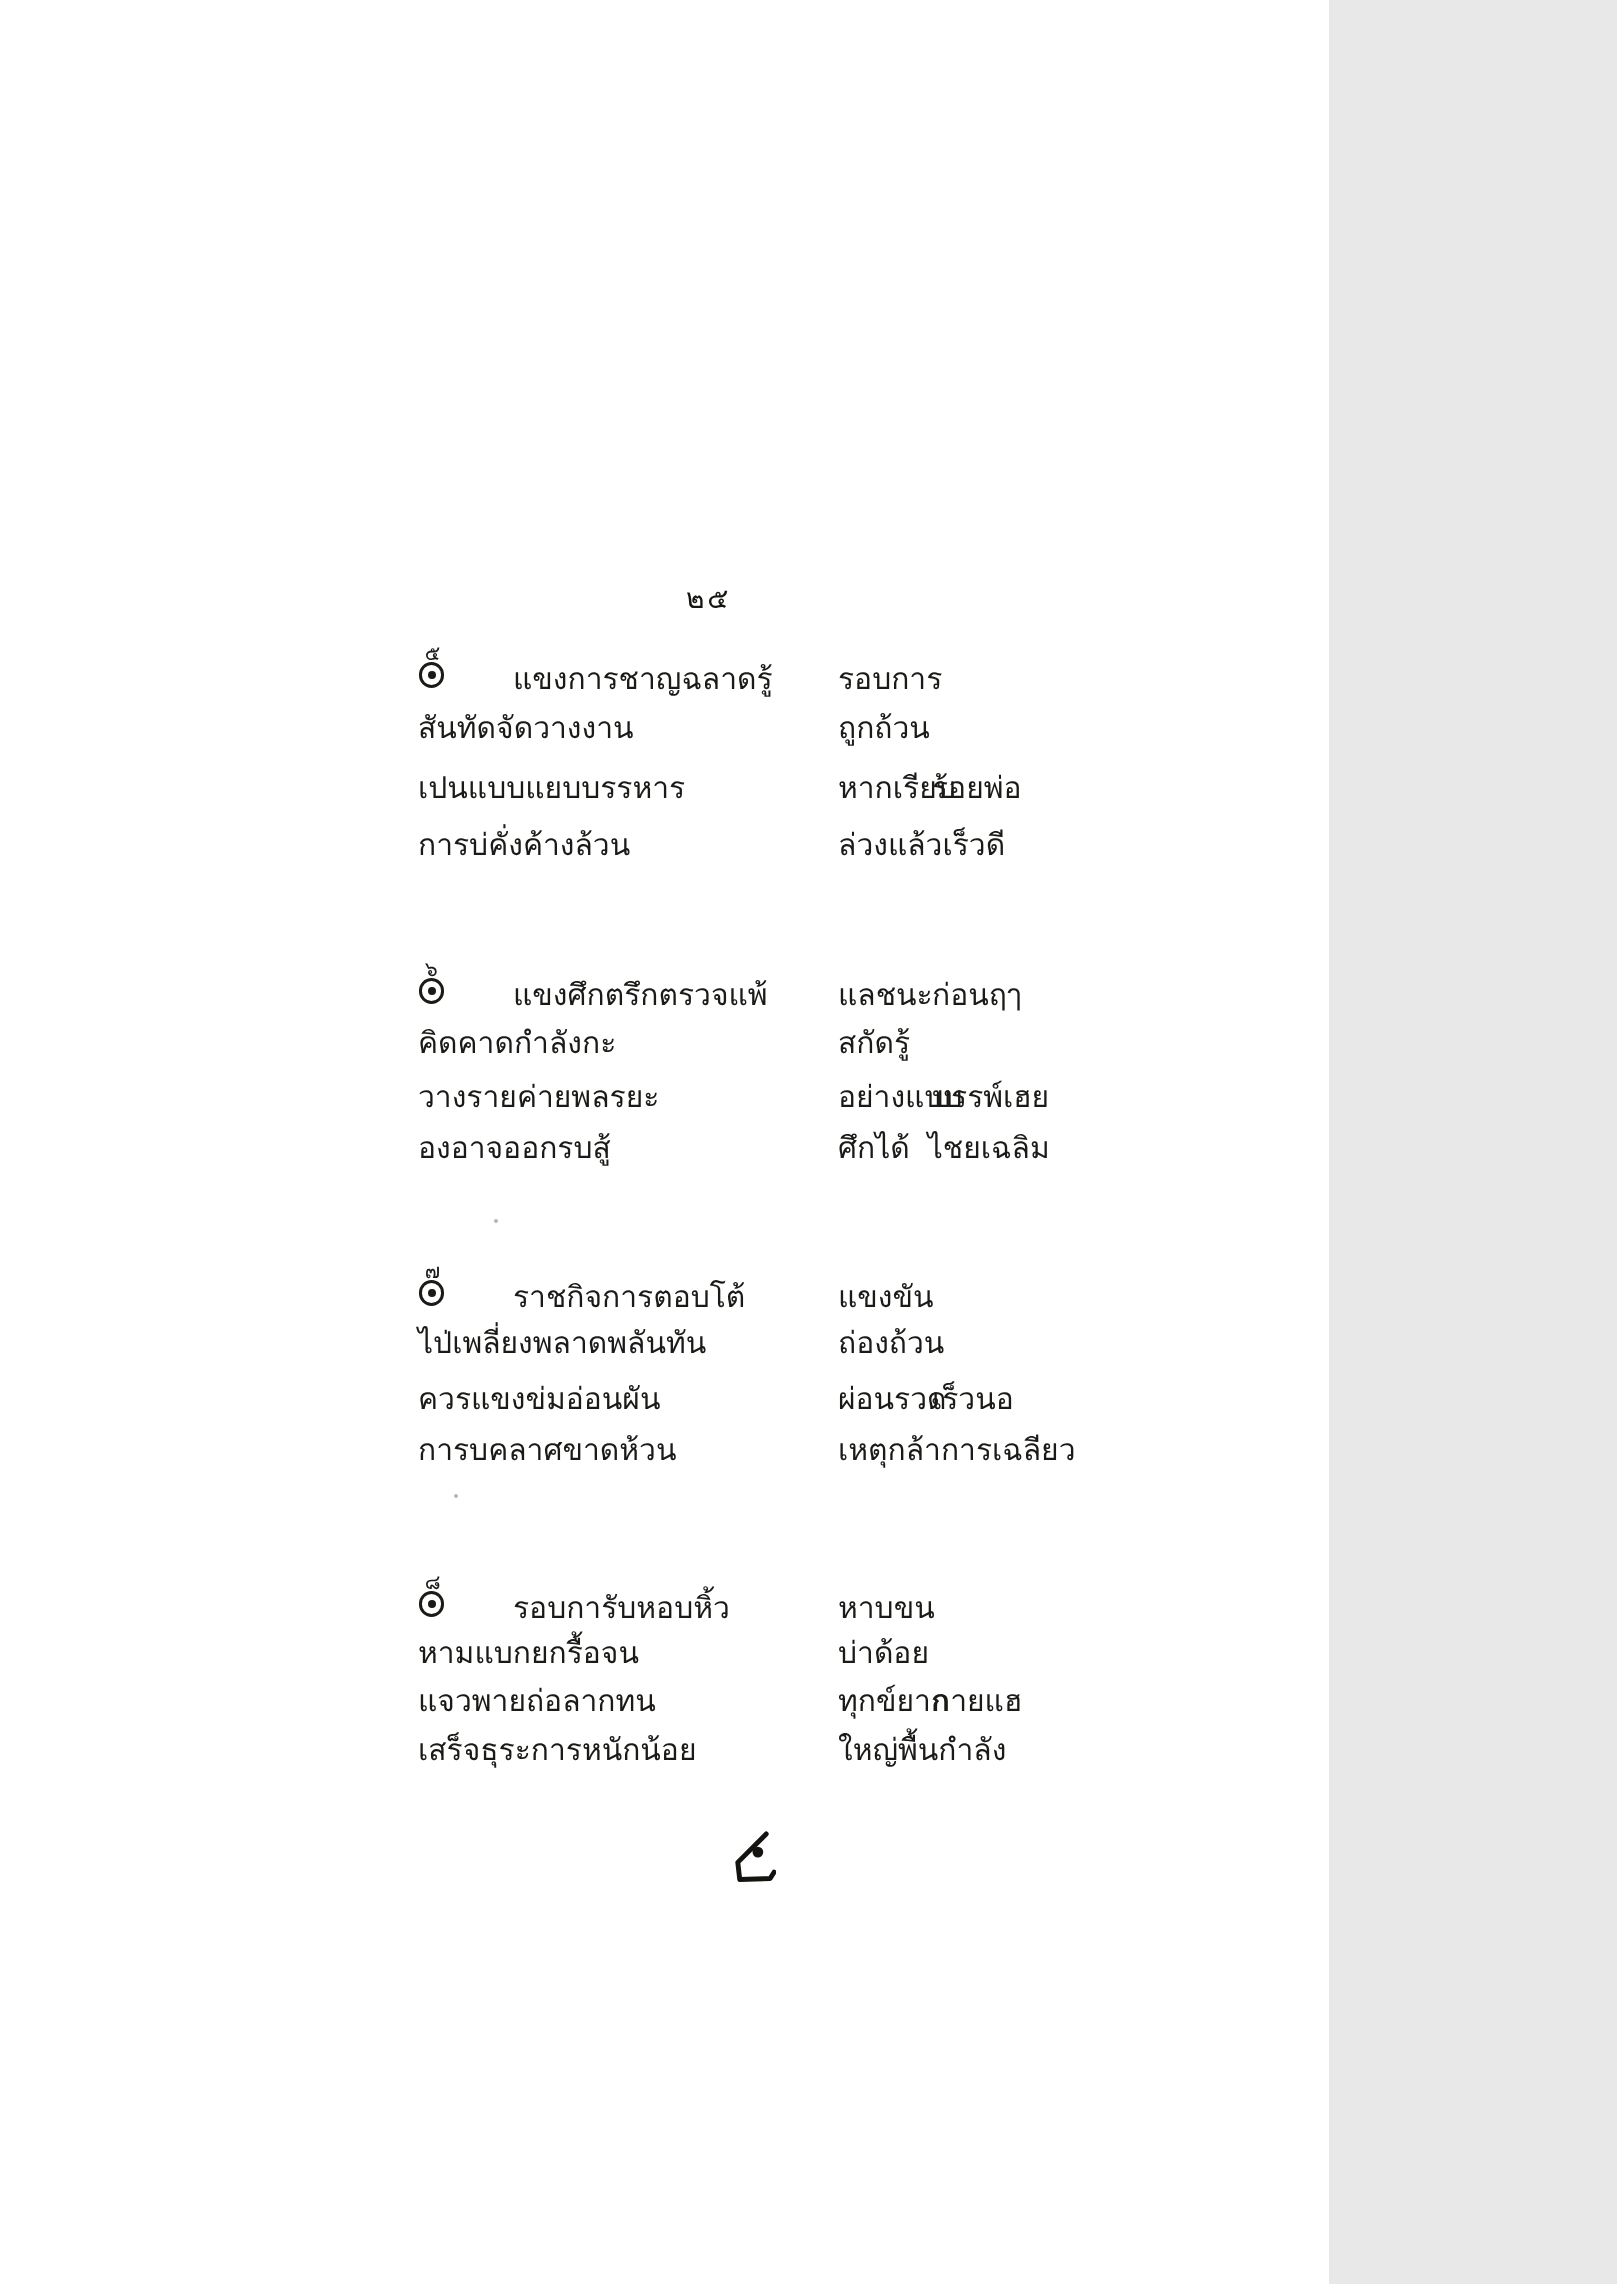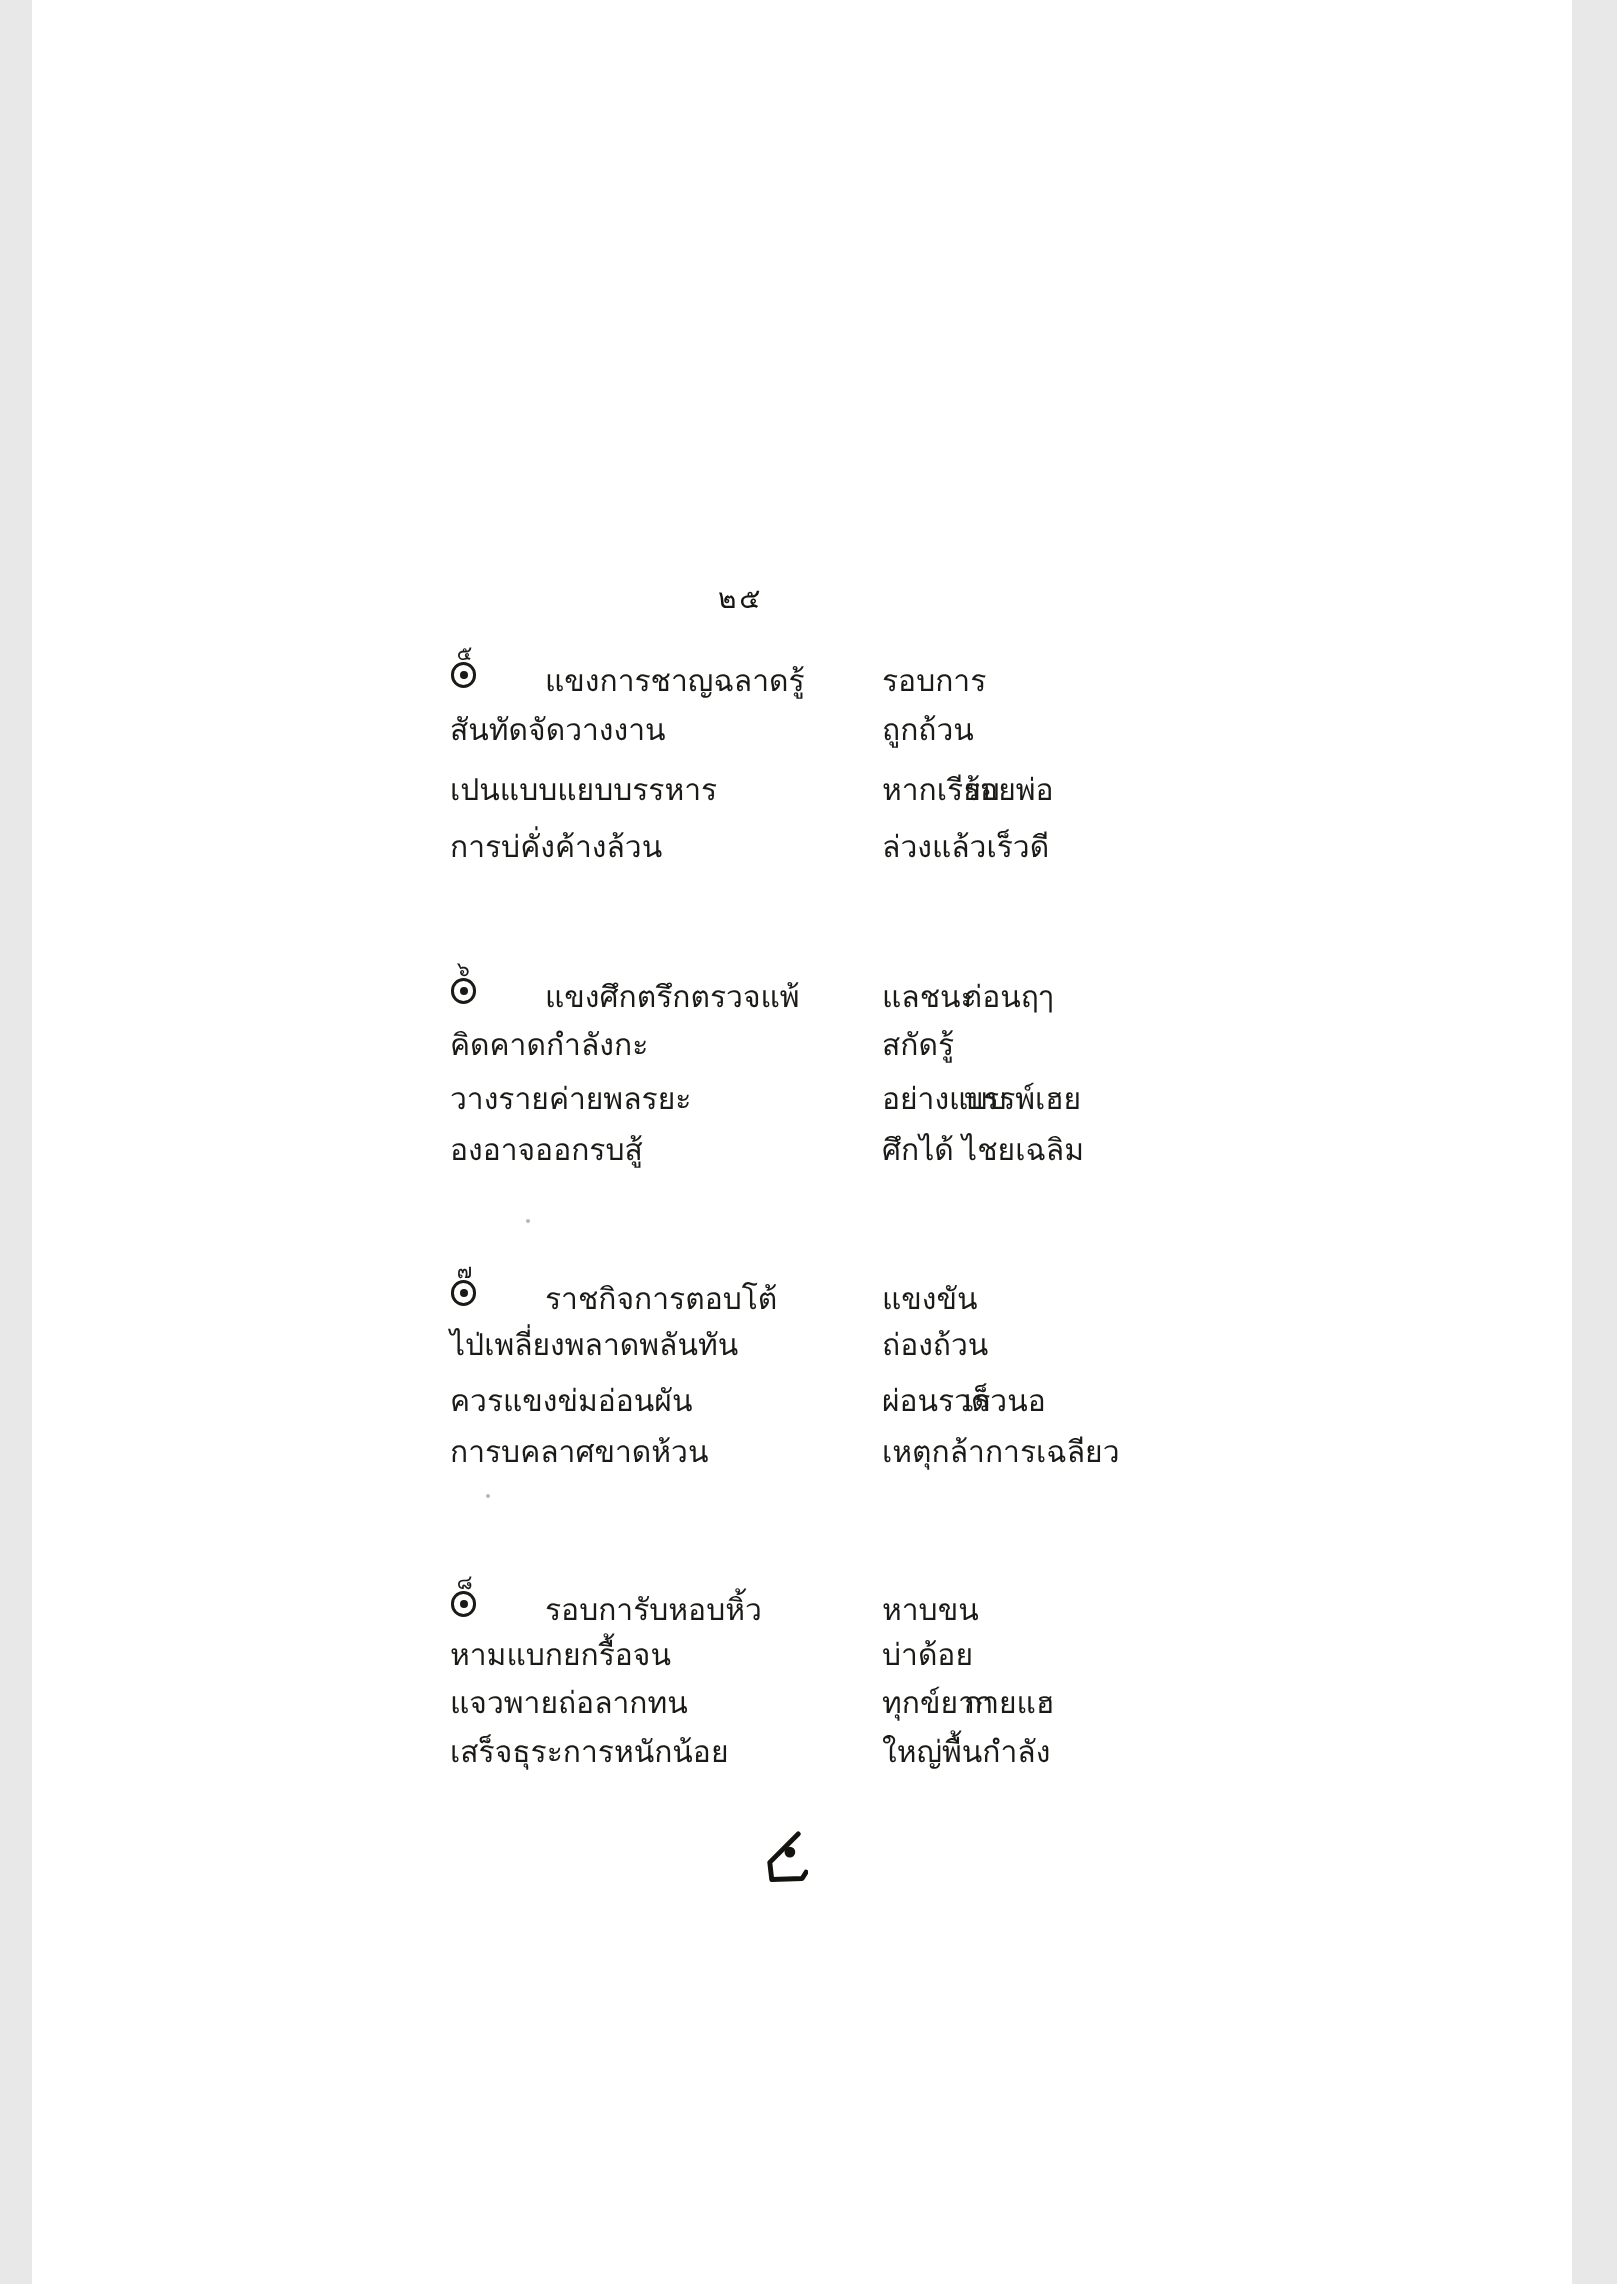--- a/index.html
+++ b/index.html
@@ -1,34 +1,33 @@
 <!DOCTYPE html>
 <html style="font-size:7.8px"><head>
 <meta charset="utf-8">
 <style>
   html,body{margin:0;padding:0;background:#e8e8e8;}
   .page{
     position:relative;
-    width:1540px;height:2284px;
+    width:1329px;height:2284px;
     background:#ffffff;
-    font-family:Liberation Sans, sans-serif;
+    font-family:Liberation Mono, monospace;
     color:#1b1a17;
     overflow:hidden;
-    margin-left:32px;
   }
   .page-number{
     position:absolute;left:686px;top:576px;
     font-size:28px;letter-spacing:2.9px;
     color:#161511;
   }
   .stanza{position:absolute;left:418px;width:1026px;}
   .line{position:absolute;left:0;font-size:30px;line-height:1;white-space:pre;}
   .t-left{position:absolute;left:0;top:0;white-space:pre;}
   .line-first .t-left{left:95px;}
-  .t-right{position:absolute;left:432px;top:0;white-space:pre;}
+  .t-right{position:absolute;left:420px;top:0;white-space:pre;}
   .t-right2{position:absolute;left:514px;top:0;white-space:pre;}
   .marker{position:absolute;left:0;top:-29px;width:44px;height:63px;}
   .stanza-digit{
     position:absolute;left:6.8px;top:-1px;
     font-size:20.5px;color:#1b1a17;
   }
   .bullet{
     position:absolute;left:1px;top:25.4px;
     width:25.4px;height:25.4px;
     border:3.4px solid #1b1a17;border-radius:50%;

